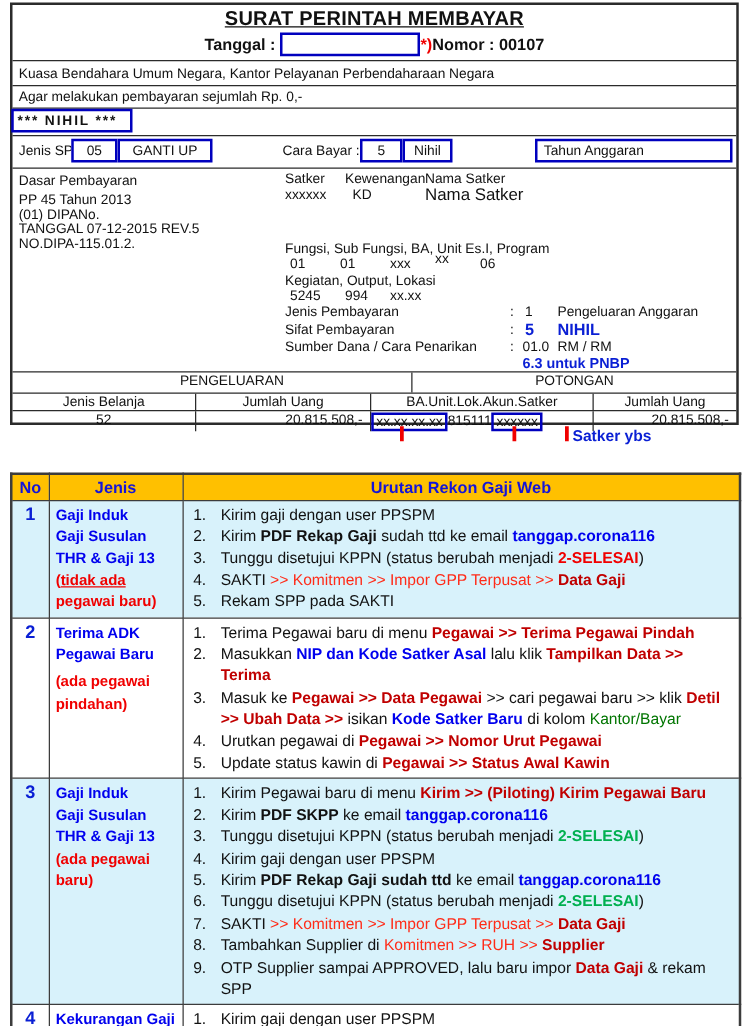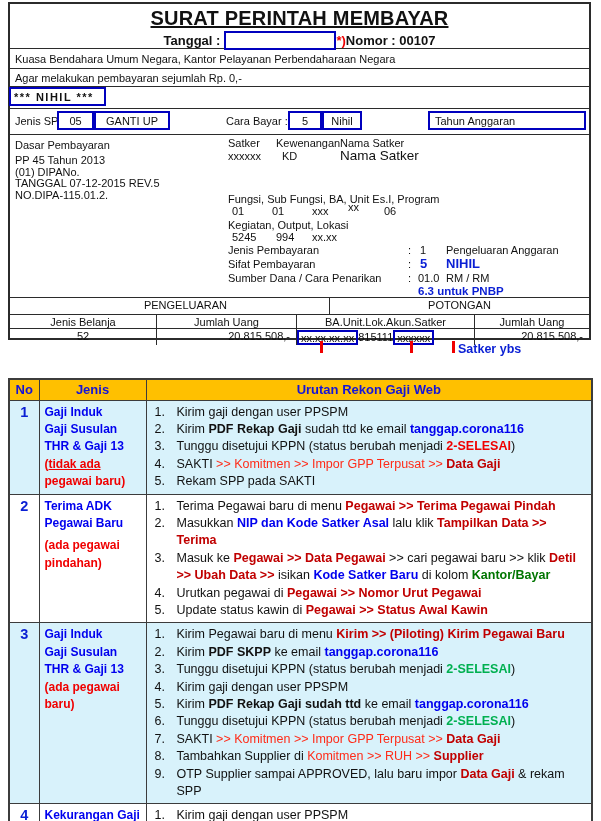--- a/index.html
+++ b/index.html
@@ -5,21 +5,21 @@
   html,body{margin:0;padding:0;width:601px;height:821px;overflow:hidden;background:#fff;
     font-family:"Liberation Sans","DejaVu Sans",sans-serif;color:#111;}
   #page{position:relative;width:601px;height:821px;}
   .bold{font-weight:bold;}
   .red{color:#f00000;}
   .blue{color:#0a1fd4;}
 
   
   #doc{position:absolute;left:8px;top:2px;width:583px;height:338px;border:2px solid #2b2b2b;box-sizing:border-box;font-size:11px;}
   .sec-title{height:44px;border-bottom:1px solid #2b2b2b;text-align:center;}
-  .spm-title{font-size:20px;font-weight:bold;text-decoration:underline;padding-top:3px;letter-spacing:.2px;}
+  .spm-title{font-size:16px;font-weight:bold;text-decoration:underline;padding-top:3px;letter-spacing:.2px;}
   .tanggal-line{margin-top:1px;display:flex;justify-content:center;align-items:center;font-size:13px;}
   .bluebox{display:inline-block;border:2px solid #0000be;box-sizing:border-box;background:#fff;}
   .tanggal-box{width:112px;height:19px;margin-left:4px;}
   .sec-kuasa{height:20px;border-bottom:1px solid #2b2b2b;padding:4px 0 0 5px;box-sizing:border-box;}
   .sec-agar{height:18px;border-bottom:1px solid #2b2b2b;padding:3px 0 0 5px;box-sizing:border-box;}
   .sec-nihil{height:21px;border-bottom:1px solid #2b2b2b;position:relative;}
   .nihil-box{position:absolute;left:-1px;top:0;width:97px;height:19px;border:2px solid #0000be;box-sizing:border-box;
     font-weight:bold;letter-spacing:1.5px;padding:2px 0 0 3px;}
   .sec-jenis{height:25px;border-bottom:1px solid #2b2b2b;position:relative;}
   .sec-jenis .lbl{position:absolute;top:6px;}
@@ -64,21 +64,21 @@
   .step-text{flex:1;}
   
   .c-k{}
   .c-b{font-weight:bold;}
   .c-bl{color:#0000ee;font-weight:bold;}
   .c-r{color:#f00000;font-weight:bold;}
   .c-ru{color:#f00000;font-weight:bold;text-decoration:underline;}
   .c-dr{color:#c00000;font-weight:bold;}
   .c-p{color:#ff2b18;}
   .c-g{color:#00b050;font-weight:bold;}
-  .c-dg{color:#007500;font-weight:bold;}
+  .c-dg{color:#007500;font-weight:normal;}
 </style>
 </head>
 <body>
 
 <div id="page">
 
   <div id="doc">
     <div class="sec-title">
       <div class="spm-title">SURAT PERINTAH MEMBAYAR</div>
       <div class="tanggal-line">

